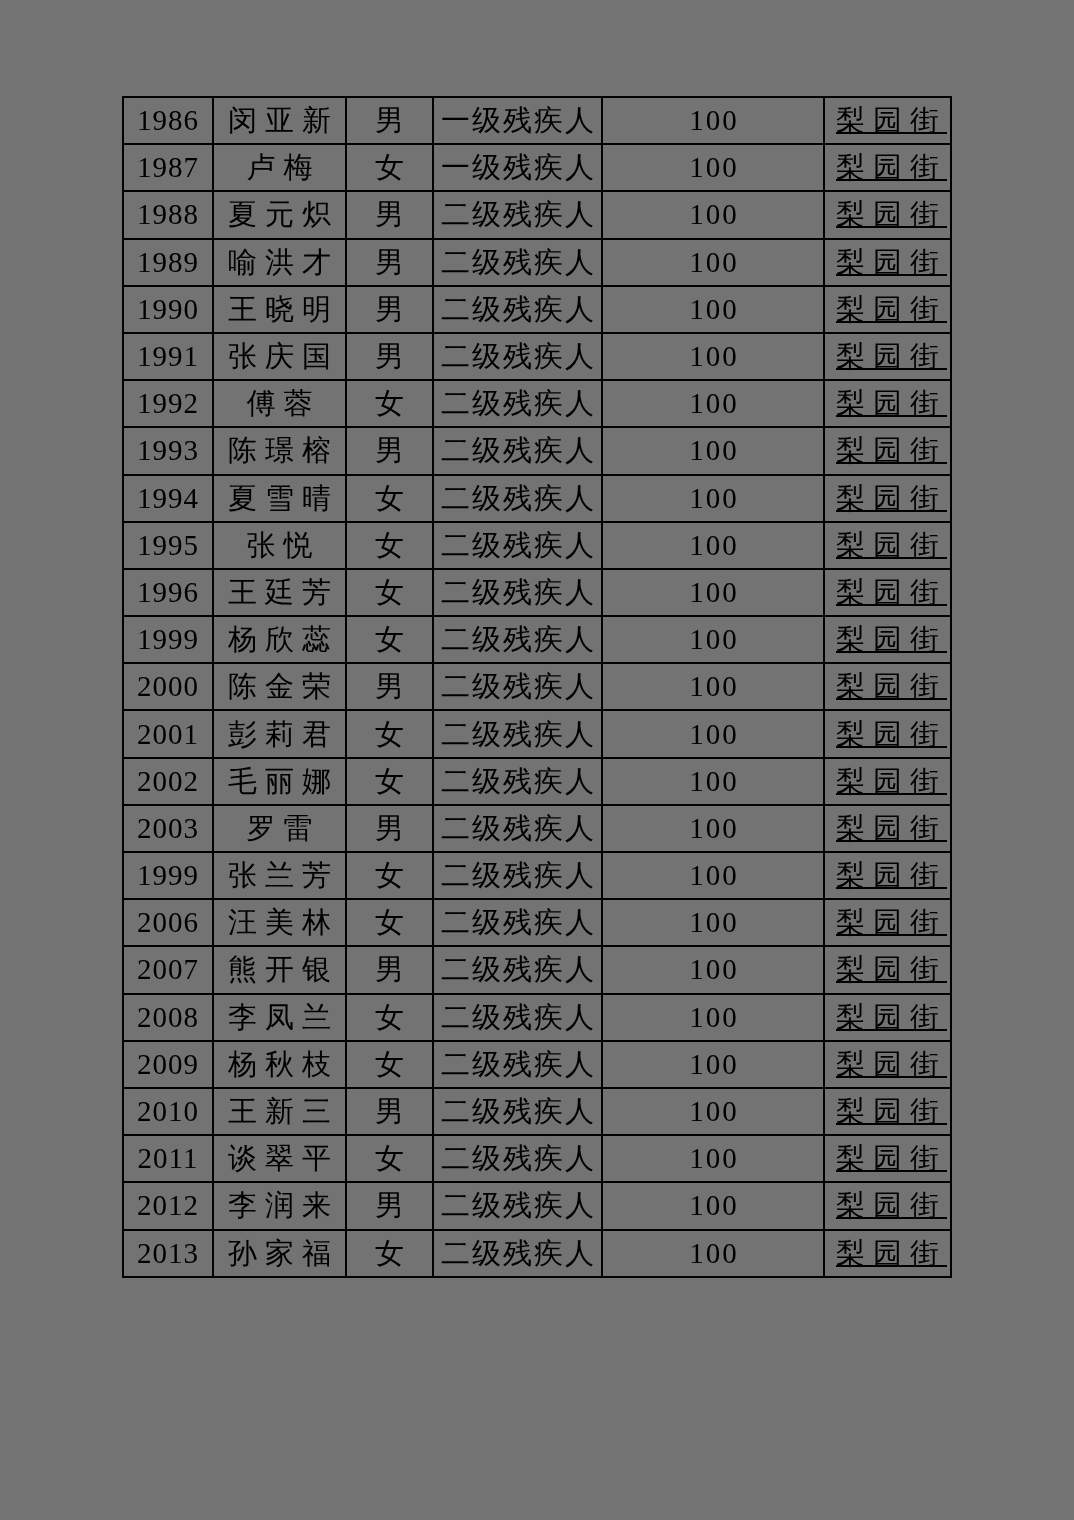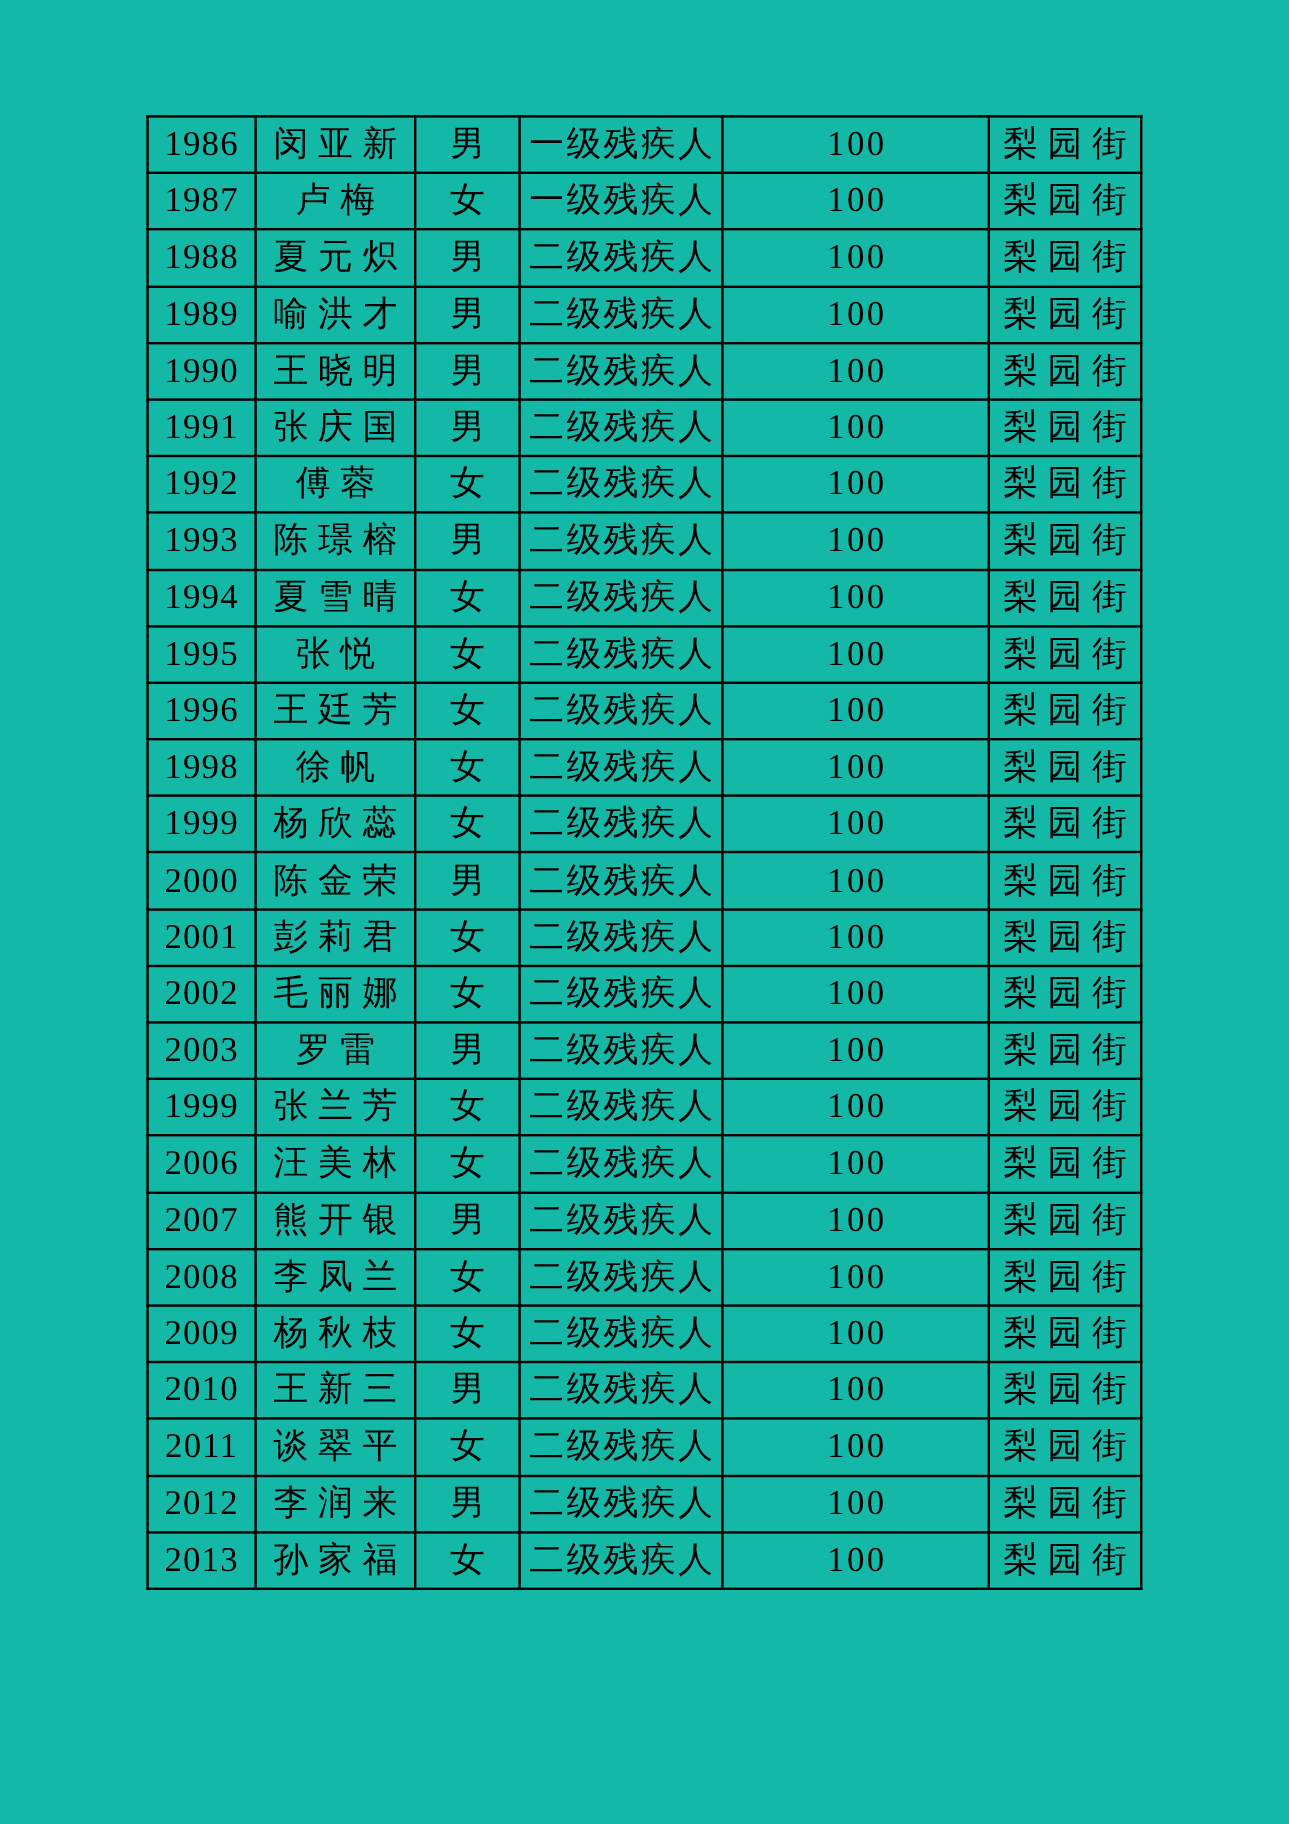--- a/index.html
+++ b/index.html
@@ -4,21 +4,21 @@
 <style>
   html, body {
     margin: 0;
     padding: 0;
     background: #ffffff;
   }
   .page {
     position: relative;
     width: 1074px;
     height: 1520px;
-    background: #14b8a6;
+    background: #737373;
     overflow: hidden;
     font-family: "Liberation Serif", "DejaVu Serif", serif;
     color: #000000;
   }
   table.records {
     position: absolute;
     left: 122px;
     top: 96px;
     border-collapse: collapse;
     table-layout: fixed;
@@ -32,21 +32,21 @@
     line-height: 1;
     padding: 0;
     overflow: hidden;
     white-space: nowrap;
   }
   .col-serial   { width: 88px;  letter-spacing: 1px; }
   .col-name     { width: 131px; letter-spacing: 8px; text-indent: 8px; }
   .col-gender   { width: 85px; }
   .col-category { width: 167px; letter-spacing: 2px; text-indent: 2px; }
   .col-amount   { width: 220px; letter-spacing: 2px; text-indent: 2px; }
-  .col-street   { width: 125px; letter-spacing: 8px; text-indent: 8px; }
+  .col-street   { width: 125px; letter-spacing: 8px; text-indent: 8px; text-decoration: underline; }
 </style>
 </head>
 <body>
 
 <div class="page">
   <table class="records">
     <tbody>
         <tr>
           <td class="col-serial">1986</td>
           <td class="col-name">闵亚新</td>
@@ -129,28 +129,20 @@
         </tr>
         <tr>
           <td class="col-serial">1996</td>
           <td class="col-name">王廷芳</td>
           <td class="col-gender">女</td>
           <td class="col-category">二级残疾人</td>
           <td class="col-amount">100</td>
           <td class="col-street">梨园街</td>
         </tr>
         <tr>
-          <td class="col-serial">1998</td>
-          <td class="col-name">徐帆</td>
-          <td class="col-gender">女</td>
-          <td class="col-category">二级残疾人</td>
-          <td class="col-amount">100</td>
-          <td class="col-street">梨园街</td>
-        </tr>
-        <tr>
           <td class="col-serial">1999</td>
           <td class="col-name">杨欣蕊</td>
           <td class="col-gender">女</td>
           <td class="col-category">二级残疾人</td>
           <td class="col-amount">100</td>
           <td class="col-street">梨园街</td>
         </tr>
         <tr>
           <td class="col-serial">2000</td>
           <td class="col-name">陈金荣</td>

